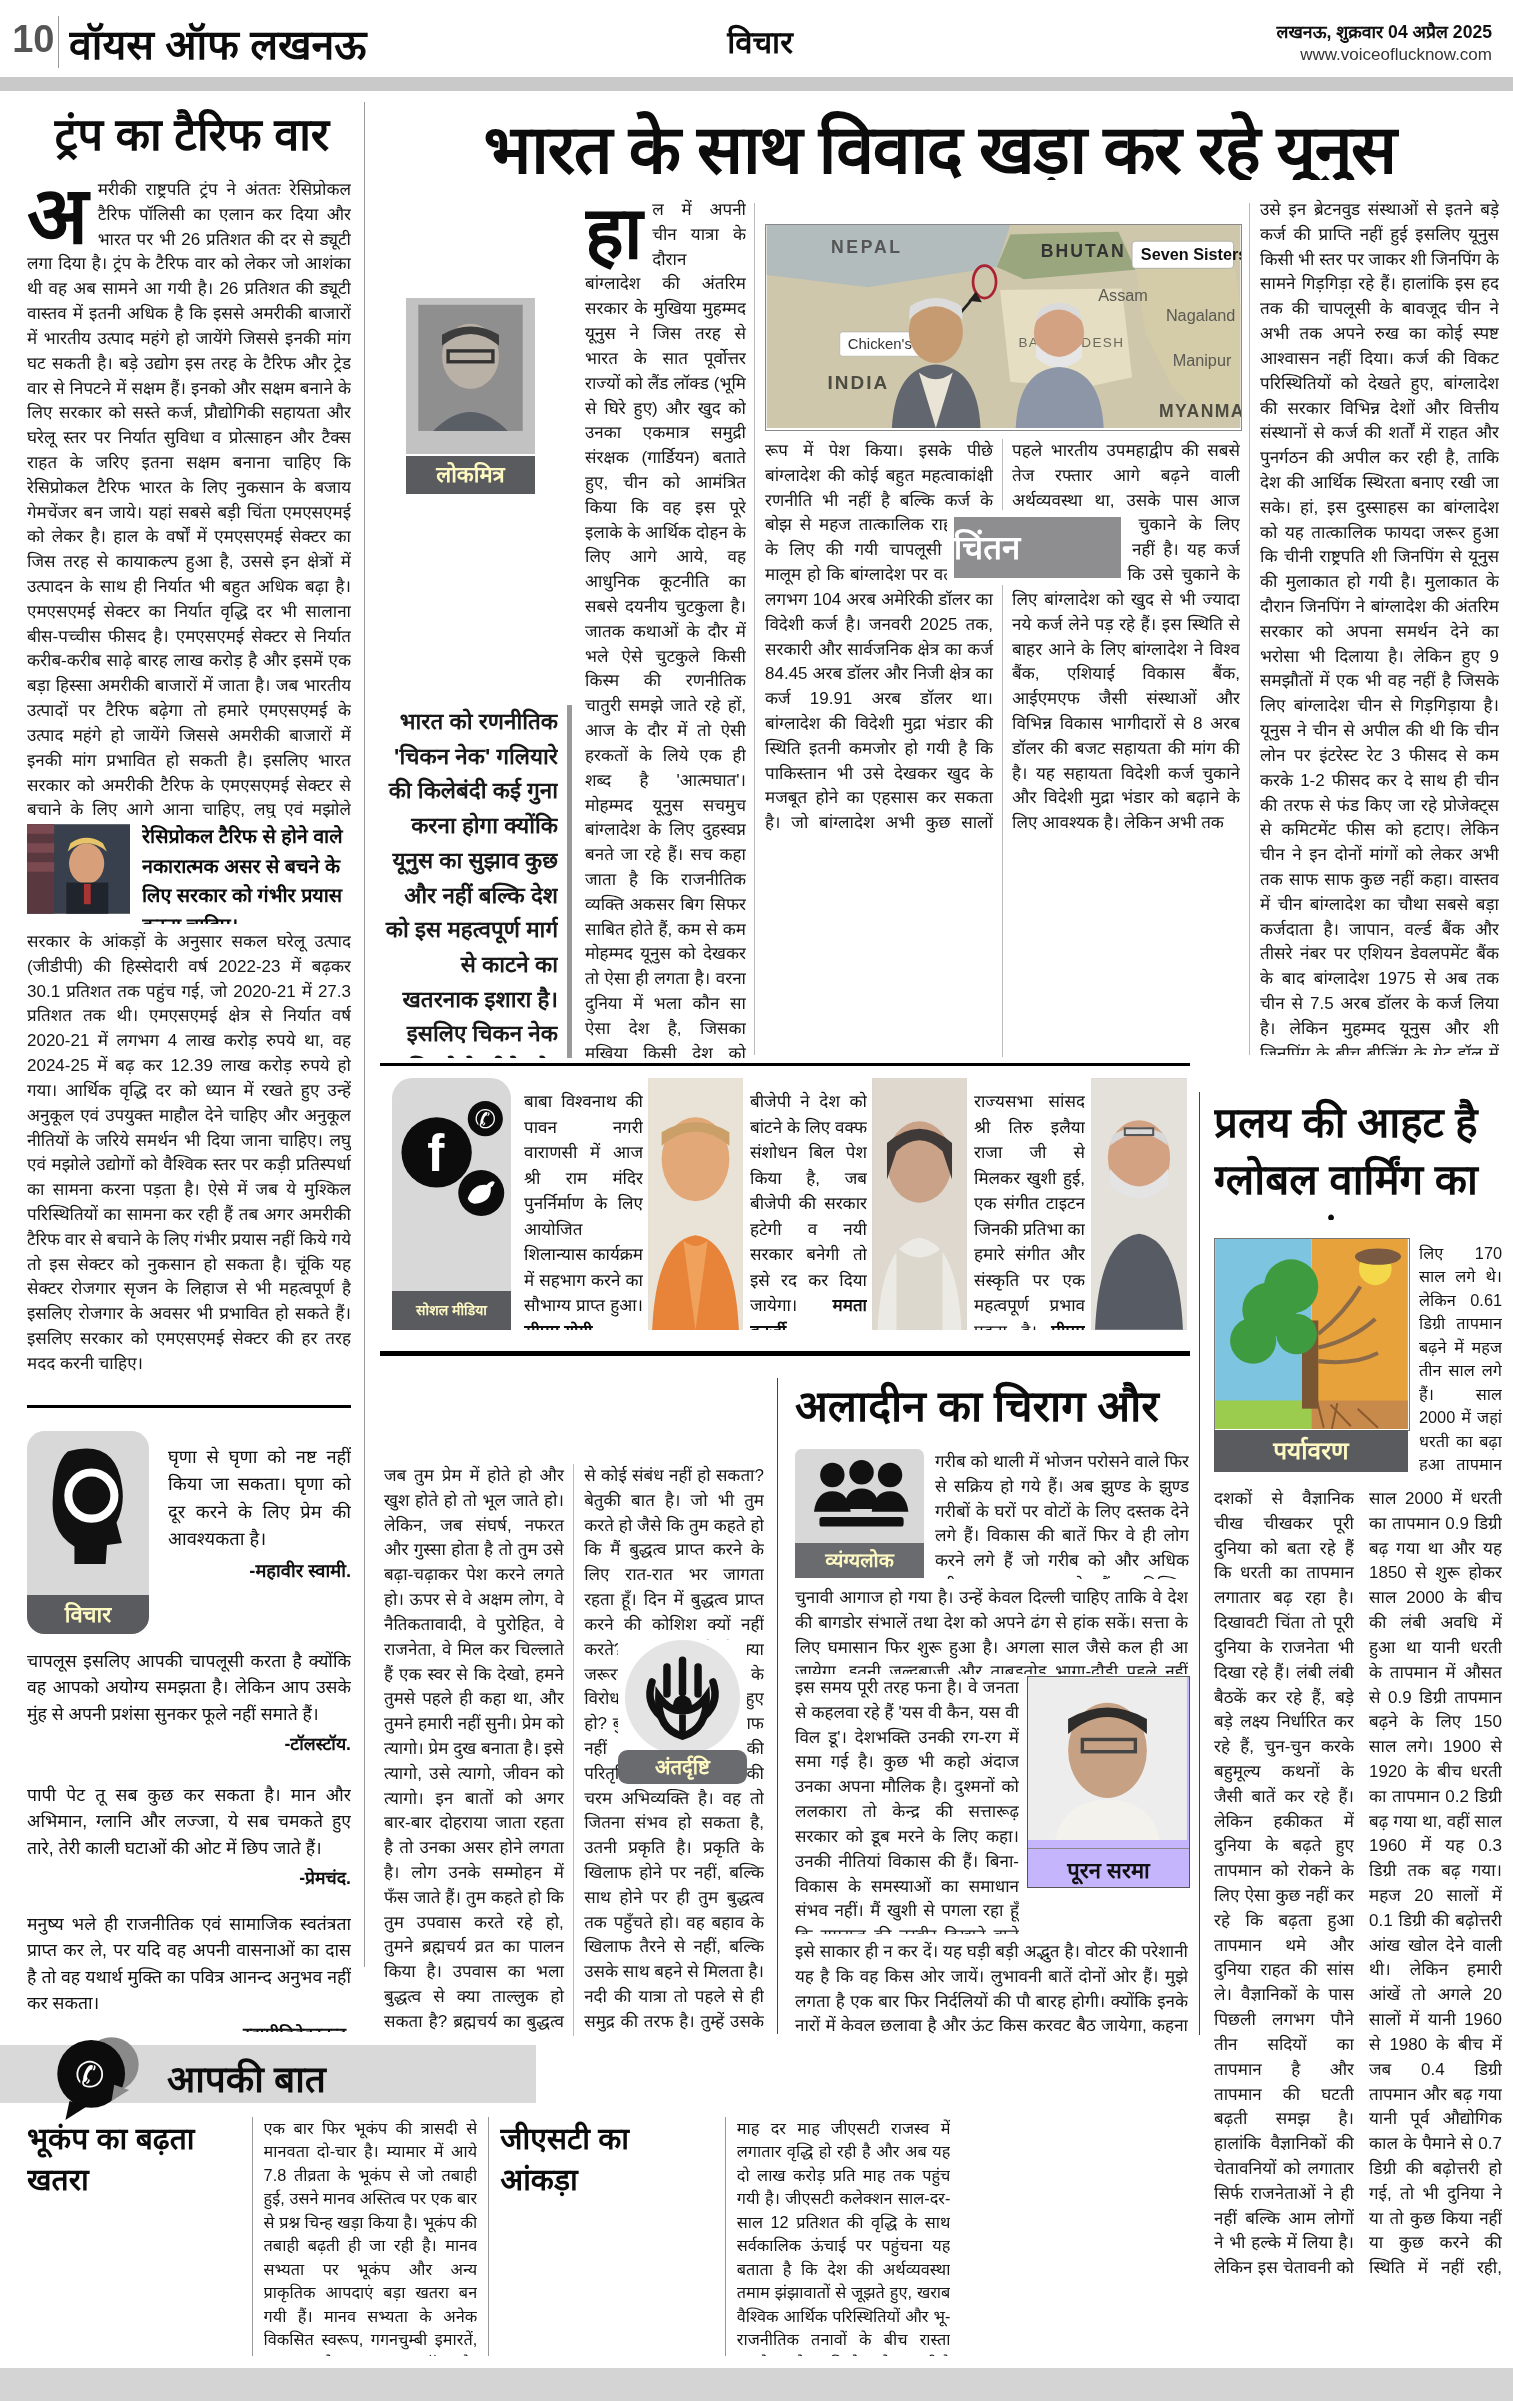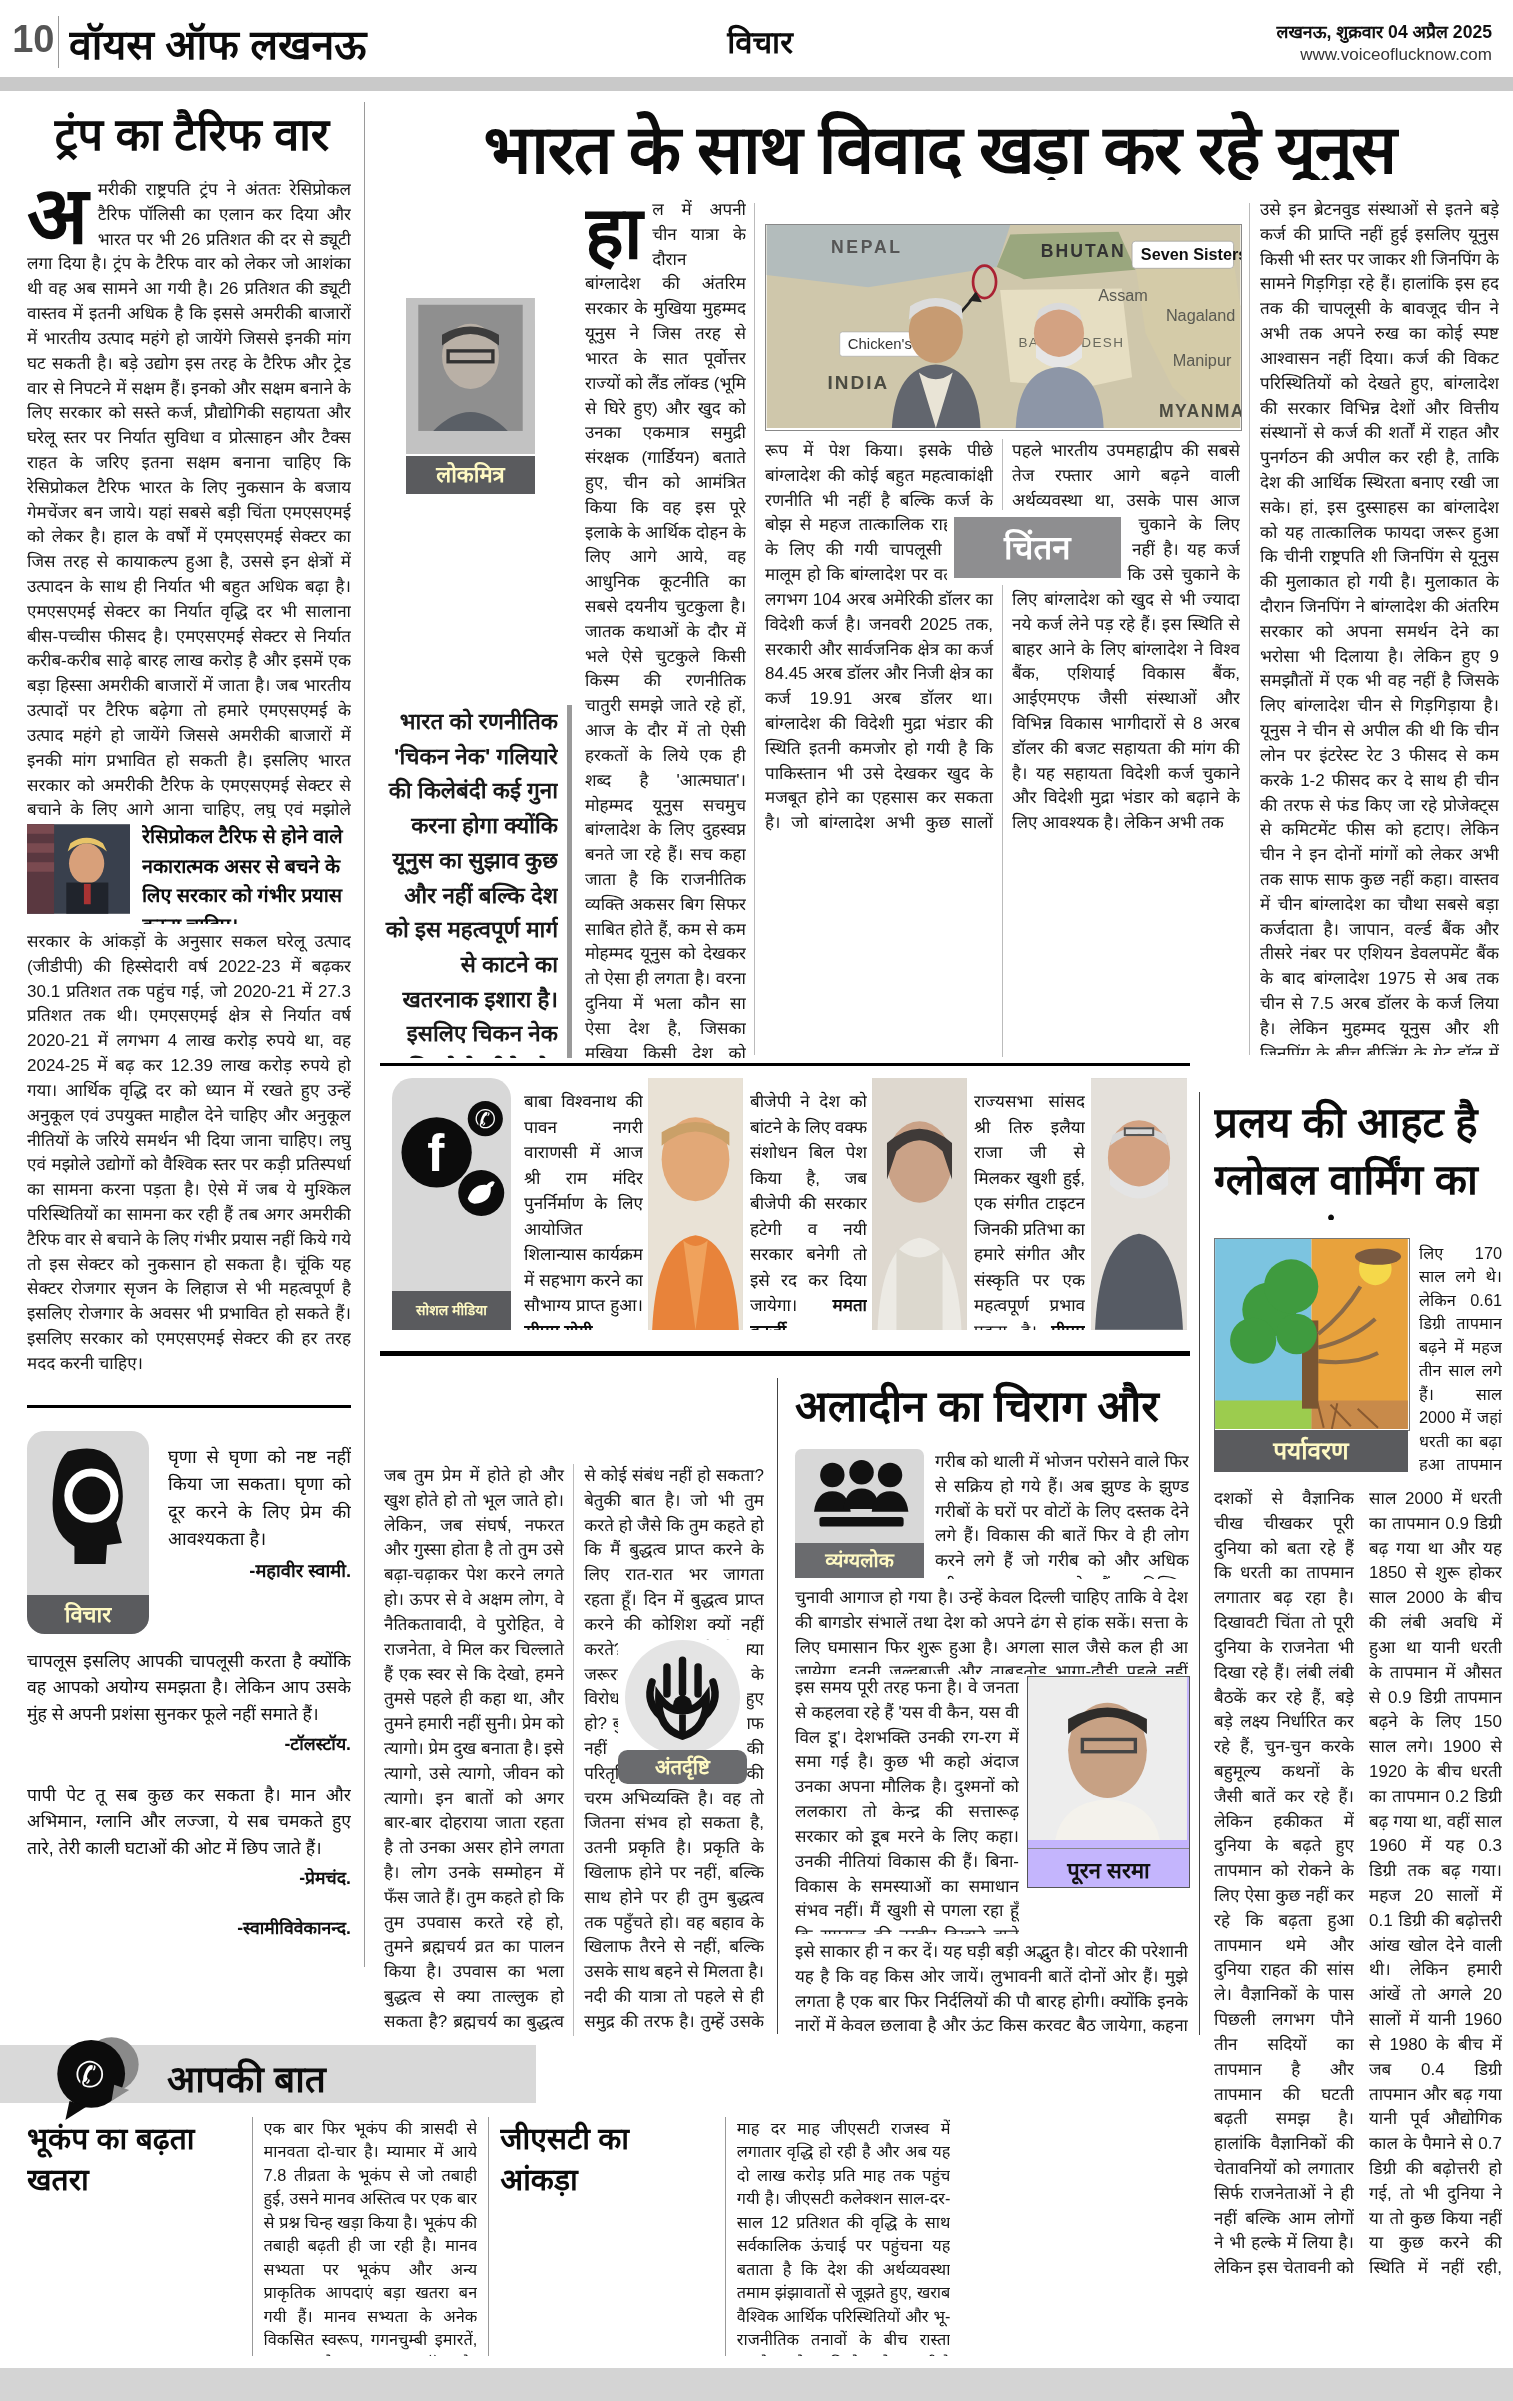--- a/index.html
+++ b/index.html
@@ -66,21 +66,21 @@
   <div class="abs qt" style="left:168px;top:1443px;width:183px;height:183px;font-size:18.3px;">
     <span>घृणा से घृणा को नष्ट नहीं  किया जा सकता। घृणा को दूर करने के लिए प्रेम की आवश्यकता है।</span><span class="sig">-महावीर स्वामी.</span>
   </div>
   <div class="abs qt" style="left:27px;top:1648px;width:324px;height:127px;">
     <span>चापलूस इसलिए आपकी चापलूसी करता है क्योंकि वह आपको अयोग्य समझता है। लेकिन आप उसके मुंह से अपनी प्रशंसा सुनकर फूले नहीं समाते हैं।</span><span class="sig">-टॉलस्टॉय.</span>
   </div>
   <div class="abs qt" style="left:27px;top:1782px;width:324px;height:123px;">
     <span>पापी पेट तू सब कुछ कर सकता है। मान और अभिमान, ग्लानि और लज्जा, ये सब चमकते हुए तारे, तेरी काली घटाओं की ओट में छिप जाते हैं।</span><span class="sig">-प्रेमचंद.</span>
   </div>
   <div class="abs qt" style="left:27px;top:1911px;width:324px;height:121px;">
-    <span class="sig">-स्वामीविवेकानन्द.</span>
+    <span>मनुष्य भले ही राजनीतिक एवं सामाजिक स्वतंत्रता प्राप्त कर ले, पर यदि वह अपनी वासनाओं का दास है तो वह यथार्थ मुक्ति का पवित्र आनन्द अनुभव नहीं कर सकता।</span><span class="sig">-स्वामीविवेकानन्द.</span>
   </div>
 
   <div class="abs vrule" style="left:364px;top:102px;height:1865px;"></div>
 
   <div class="abs hl" style="left:380px;top:100px;width:1119px;height:80px;font-size:68px;text-align:center;letter-spacing:-1.4px;">भारत के साथ विवाद खड़ा कर रहे यूनुस</div>
 
   <div class="abs" style="left:406px;top:298px;width:129px;height:156px;background:#cfcfcf;border-radius:0 27px 0 0;">
     <svg width="129" height="156" viewBox="0 0 190 230">
       <rect width="190" height="230" fill="#c2c2c2"></rect>
       <rect x="18" y="10" width="154" height="186" fill="#8f8f8f"></rect>
@@ -131,21 +131,21 @@
         <ellipse cx="432" cy="160" rx="37" ry="43" fill="#d3a282"></ellipse>
         <path d="M398 176 Q432 214 466 176 L466 196 Q432 226 398 196 Z" fill="#e6e6e6"></path>
         <path d="M398 142 Q432 108 466 142 L462 126 Q432 104 402 126 Z" fill="#dadada"></path>
         <path d="M368 300 Q372 214 432 210 Q494 214 498 300 Z" fill="#8d96a7"></path>
       </g>
     </svg>
   </div>
   <div class="abs bt" style="left:765px;top:439px;width:475px;height:618px;column-count:2;column-gap:19px;column-rule:0.7px solid #bbb;">रूप में पेश किया। इसके पीछे बांग्लादेश की कोई बहुत महत्वाकांक्षी रणनीति भी नहीं है बल्कि कर्ज के बोझ से महज तात्कालिक राहत पाने के लिए की गयी चापलूसी ही है। मालूम हो कि बांग्लादेश पर वर्तमान में लगभग 104 अरब अमेरिकी डॉलर का विदेशी कर्ज है। जनवरी 2025 तक, सरकारी और सार्वजनिक क्षेत्र का कर्ज 84.45 अरब डॉलर और निजी क्षेत्र का कर्ज 19.91 अरब डॉलर था। बांग्लादेश की विदेशी मुद्रा भंडार की स्थिति इतनी कमजोर हो गयी है कि पाकिस्तान भी उसे देखकर खुद के मजबूत होने का एहसास कर सकता है। जो बांग्लादेश अभी कुछ सालों पहले भारतीय उपमहाद्वीप की सबसे तेज रफ्तार आगे बढ़ने वाली अर्थव्यवस्था था, उसके पास आज अपने पुराने कर्ज चुकाने के लिए विदेशी मुद्रा भंडार नहीं है। यह कर्ज इतना बढ़ गया है कि उसे चुकाने के लिए बांग्लादेश को खुद से भी ज्यादा नये कर्ज लेने पड़ रहे हैं। इस स्थिति से बाहर आने के लिए बांग्लादेश ने विश्व बैंक, एशियाई विकास बैंक, आईएमएफ जैसी संस्थाओं और विभिन्न विकास भागीदारों से 8 अरब डॉलर की बजट सहायता की मांग की है। यह सहायता विदेशी कर्ज चुकाने और विदेशी मुद्रा भंडार को बढ़ाने के लिए आवश्यक है। लेकिन अभी तक</div>
 
   <div class="abs" style="left:947px;top:510px;width:180px;height:75px;background:#fff;padding:0;">
-    <div style="position:absolute;left:6.8px;top:6.8px;width:167px;height:61px;background:#8e8e90;color:#fff;font-weight:bold;font-size:33px;text-align:center;line-height:61px;">चिंतन</div>
+    <div style="position:absolute;left:6.8px;top:6.8px;width:167px;height:61px;background:#8e8e90;color:#fff;font-weight:bold;font-size:33px;line-height:61px;">चिंतन</div>
   </div>
   <div class="abs vrule" style="left:1249px;top:203px;height:852px;width:0.7px;background:#bbb;"></div>
 
   <div class="abs bt" style="left:1260px;top:198px;width:239px;height:857px;">
     <span>उसे इन ब्रेटनवुड संस्थाओं से इतने बड़े कर्ज की प्राप्ति नहीं हुई इसलिए यूनुस किसी भी स्तर पर जाकर शी जिनपिंग के सामने गिड़गिड़ा रहे हैं। हालांकि इस हद तक की चापलूसी के बावजूद चीन ने अभी तक अपने रुख का कोई स्पष्ट आश्वासन नहीं दिया। कर्ज की विकट परिस्थितियों को देखते हुए, बांग्लादेश की सरकार विभिन्न देशों और वित्तीय संस्थानों से कर्ज की शर्तों में राहत और पुनर्गठन की अपील कर रही है, ताकि देश की आर्थिक स्थिरता बनाए रखी जा सके। हां, इस दुस्साहस का बांग्लादेश को यह तात्कालिक फायदा जरूर हुआ कि चीनी राष्ट्रपति शी जिनपिंग से यूनुस की मुलाकात हो गयी है। मुलाकात के दौरान जिनपिंग ने बांग्लादेश की अंतरिम सरकार को अपना समर्थन देने का भरोसा भी</span> <span>दिलाया है। लेकिन हुए 9 समझौतों में एक भी वह नहीं है जिसके लिए बांग्लादेश चीन से गिड़गिड़ाया है। यूनुस ने चीन से अपील की थी कि चीन लोन पर इंटरेस्ट रेट 3 फीसद से कम करके 1-2 फीसद कर दे साथ ही चीन की तरफ से फंड किए जा रहे प्रोजेक्ट्स से कमिटमेंट फीस को हटाए। लेकिन चीन ने इन दोनों मांगों को लेकर अभी तक साफ साफ कुछ नहीं कहा। वास्तव में चीन बांग्लादेश का चौथा सबसे बड़ा कर्जदाता है। जापान, वर्ल्ड बैंक और तीसरे नंबर पर एशियन डेवलपमेंट बैंक के बाद बांग्लादेश 1975 से अब तक चीन से 7.5 अरब डॉलर के कर्ज लिया है। लेकिन मुहम्मद यूनुस और शी जिनपिंग के बीच बीजिंग के ग्रेट हॉल में बैठक के दौरान एक बार भी चीन की तरफ से कर्ज में राहत का जिक्र नहीं आया। चीनी राष्ट्रपति ने जुबानी जमा खर्च में भले कहा है कि हम अच्छे पड़ोसी, दोस्त और पार्टनर बने रहेंगे, साथ ही जिनपिंग ने बांग्लादेश की अंतरिम सरकार को अपना समर्थन देने का भरोसा भी दिया। भारत ने इस पर अपना सामर्थ्य देने का भरोसा भी नहीं दिया। ऐसे भड़काऊ बयान को हल्के में नहीं लिया जाना चाहिए। यह किसी आंतरिक गणित का धोखे से बाहर आ गया सिरा भी हो सकता है।</span>
   </div>
 
   <div class="abs hrule" style="left:380px;top:1063px;width:810px;height:2.7px;"></div>
   <div class="abs iconbox" style="left:392px;top:1078px;width:119px;height:252px;border-radius:20.3px;">
     <svg width="119" height="203" viewBox="0 0 176 300">

